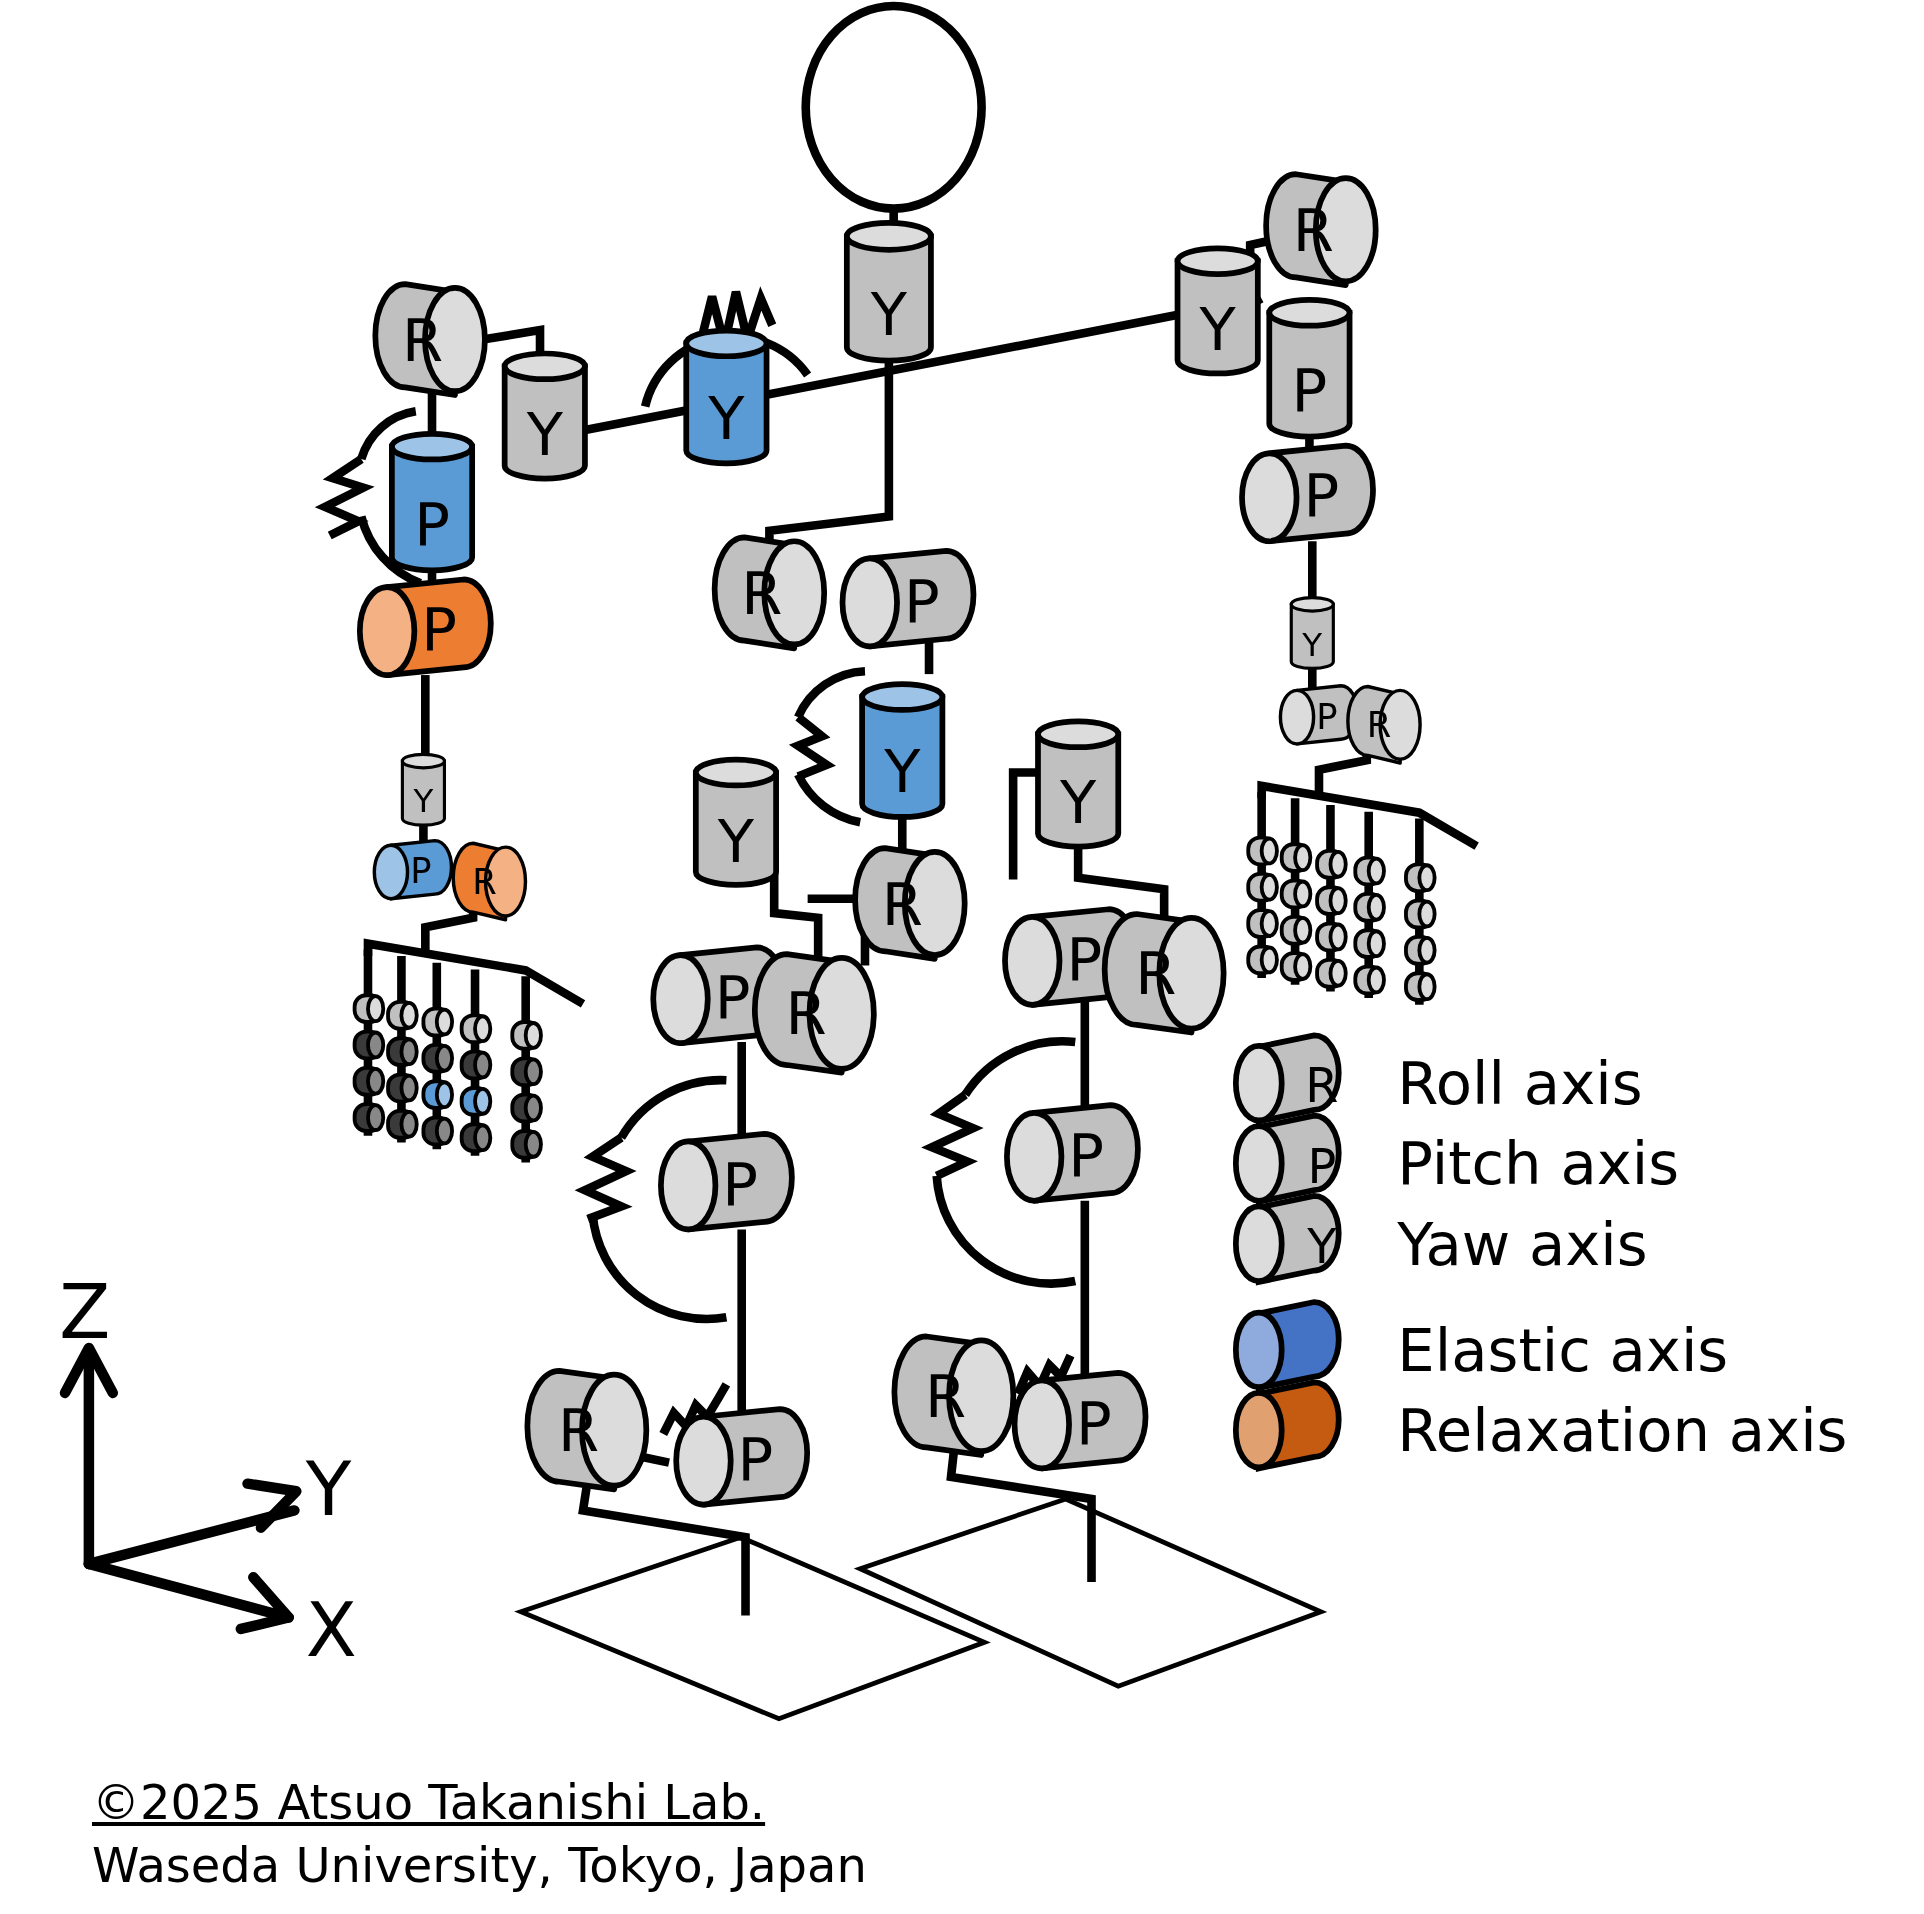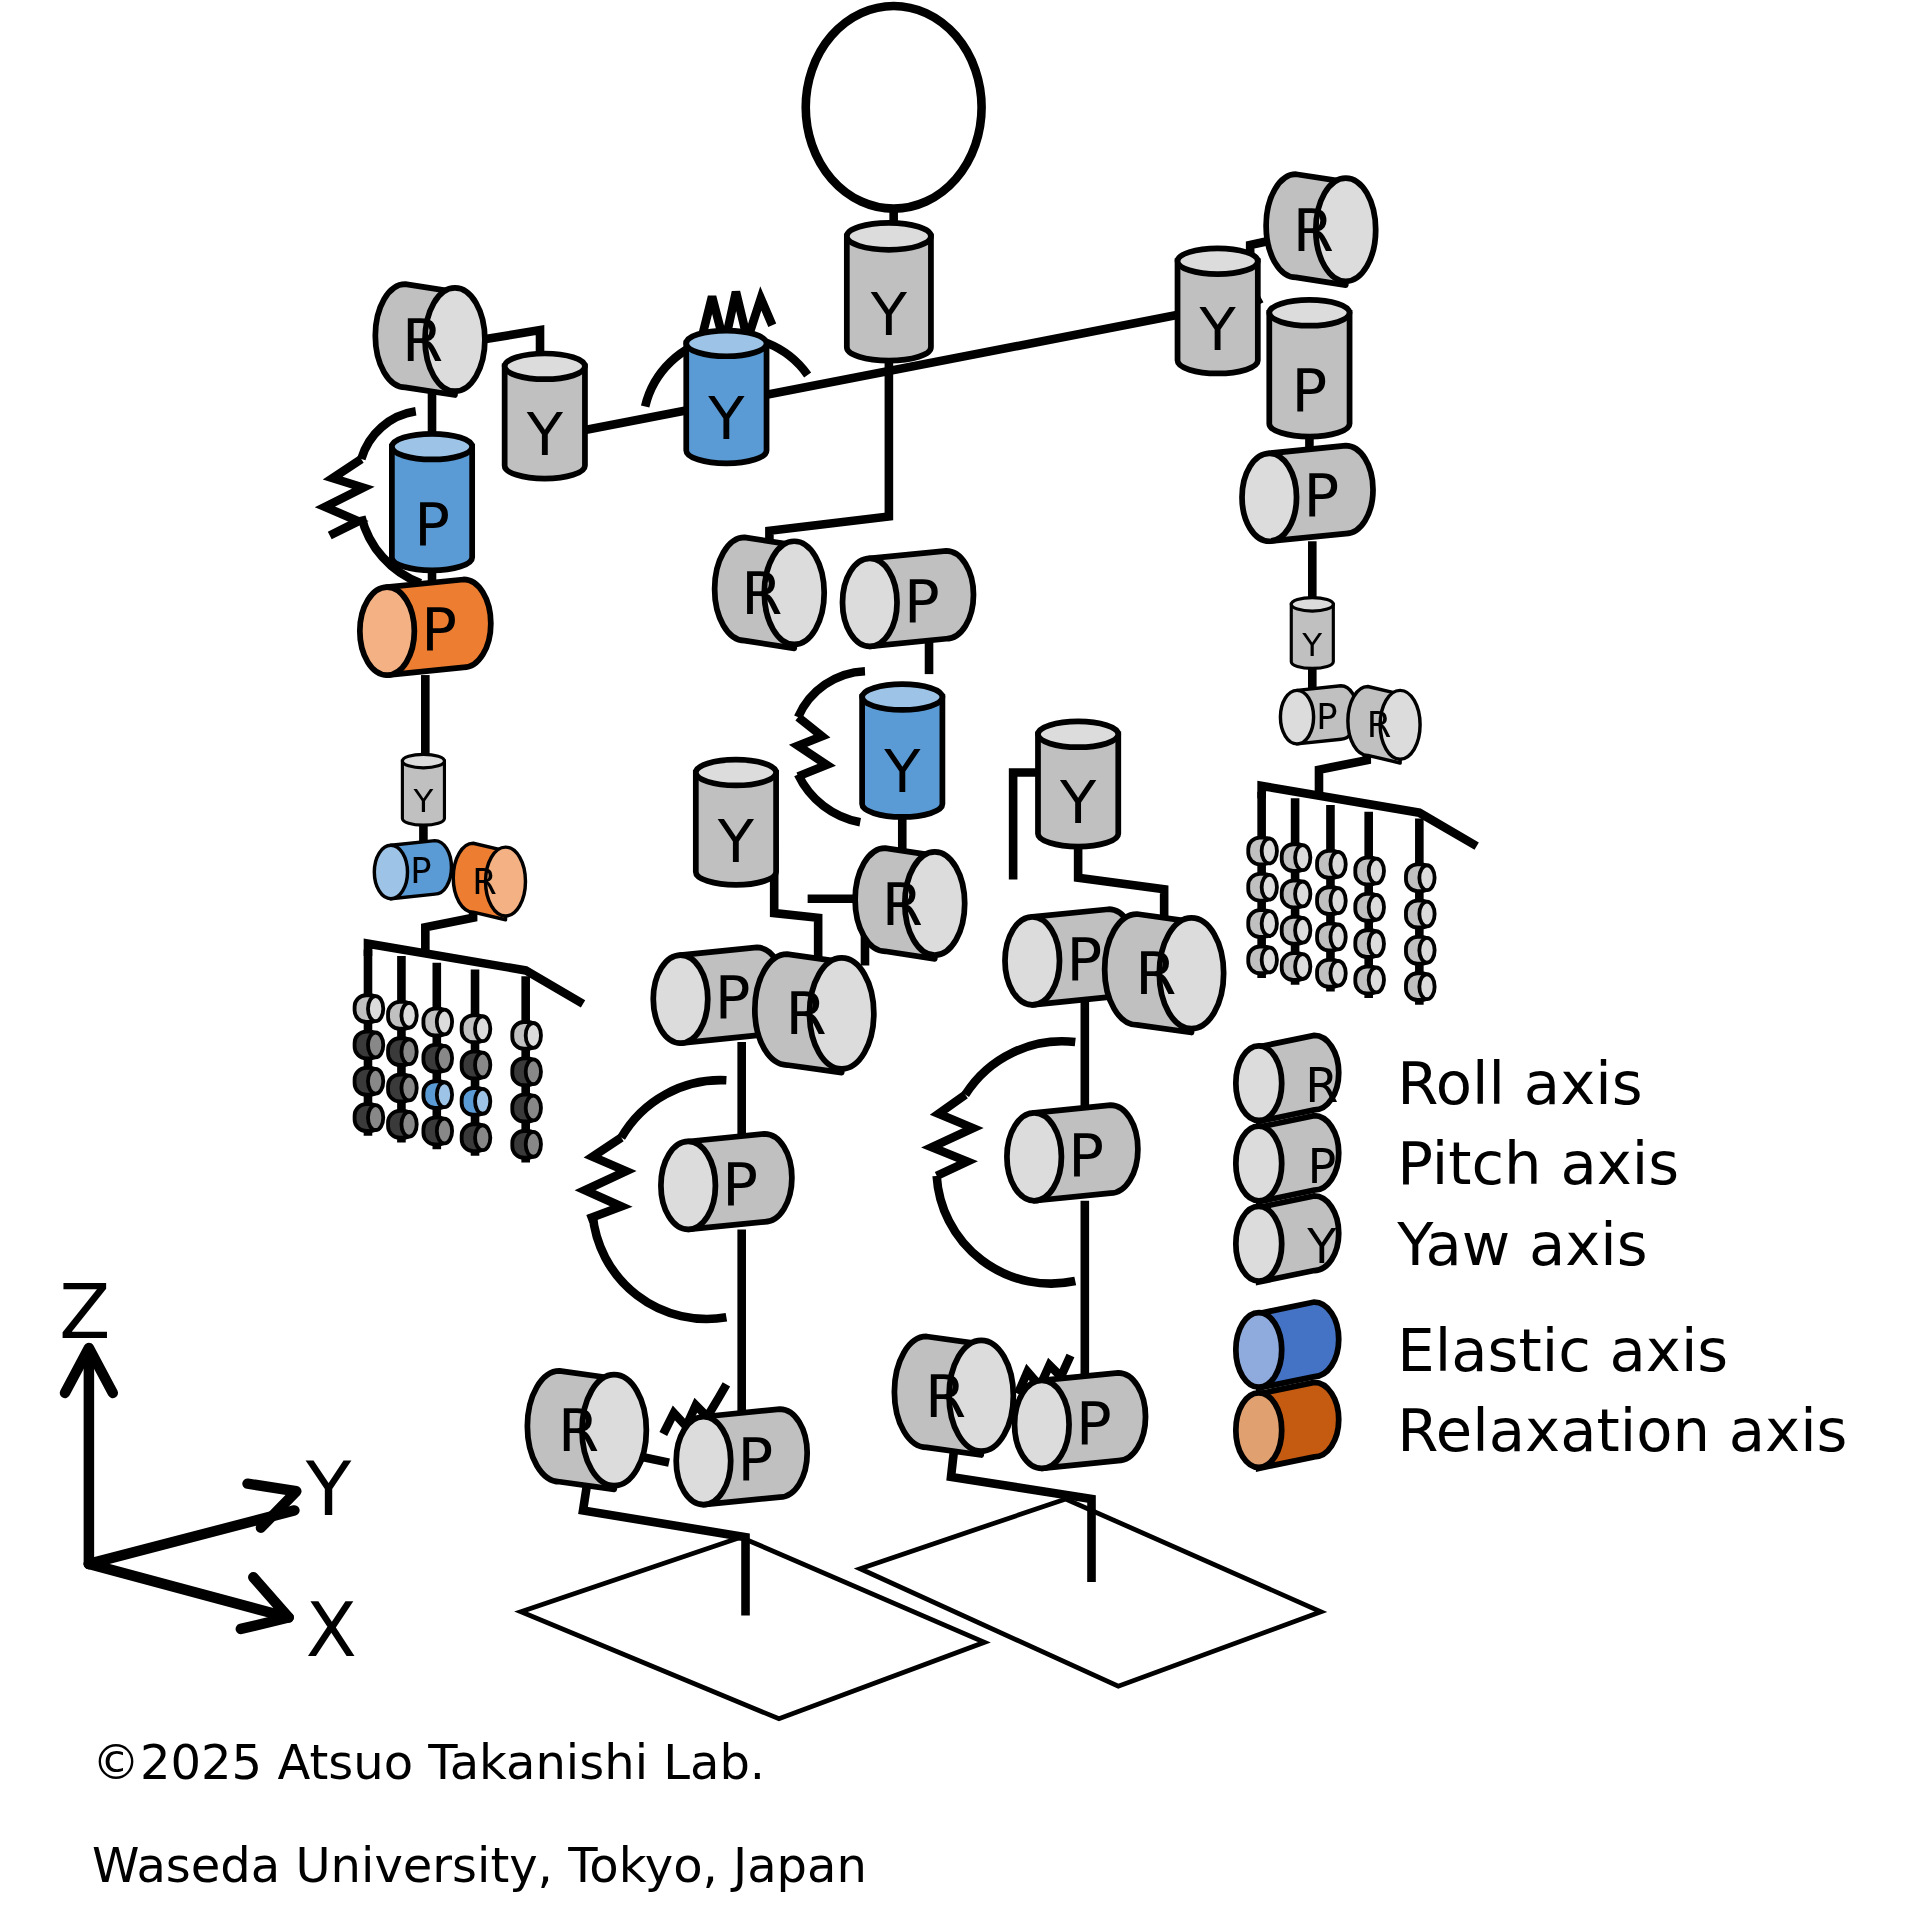--- a/index.html
+++ b/index.html
@@ -472,15 +472,15 @@
     <line x1="93" y1="1636" x2="308" y2="1580"></line>
     <polyline points="259,1552 310,1560 273,1598"></polyline>
     <line x1="93" y1="1636" x2="302" y2="1692"></line>
     <polyline points="265,1650 302,1692 252,1704"></polyline>
     <text class="axis-text" x="62" y="1400" stroke="none" fill="#000">Z</text>
     <text class="axis-text" x="320" y="1585" stroke="none" fill="#000">Y</text>
     <text class="axis-text" x="320" y="1732" stroke="none" fill="#000">X</text>
   </g>
 </svg>
 
-<div class="copy" style="top:1738px;">©2025 Atsuo Takanishi Lab.</div>
+<div class="copy" style="top:1778px;text-decoration:underline;">©2025 Atsuo Takanishi Lab.</div>
 <div class="copy" style="top:1841px;">Waseda University, Tokyo, Japan</div>
 
 
 </body></html>

